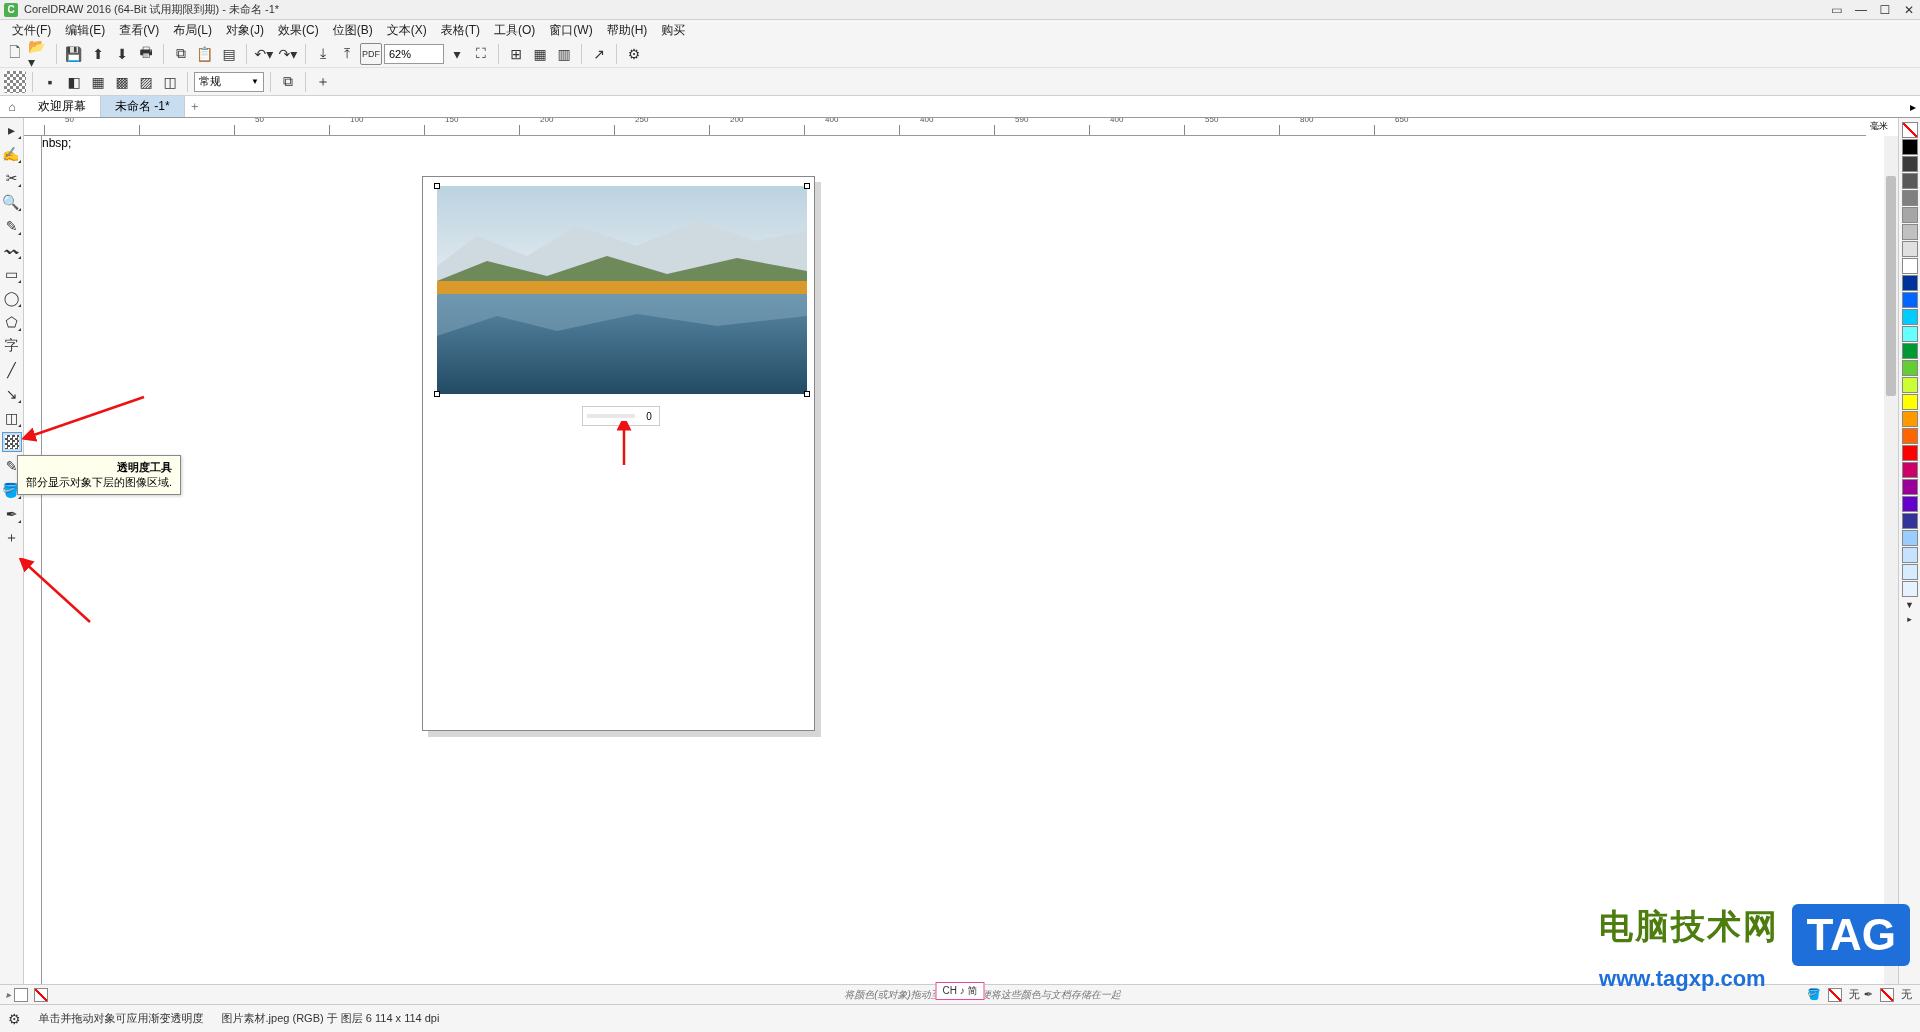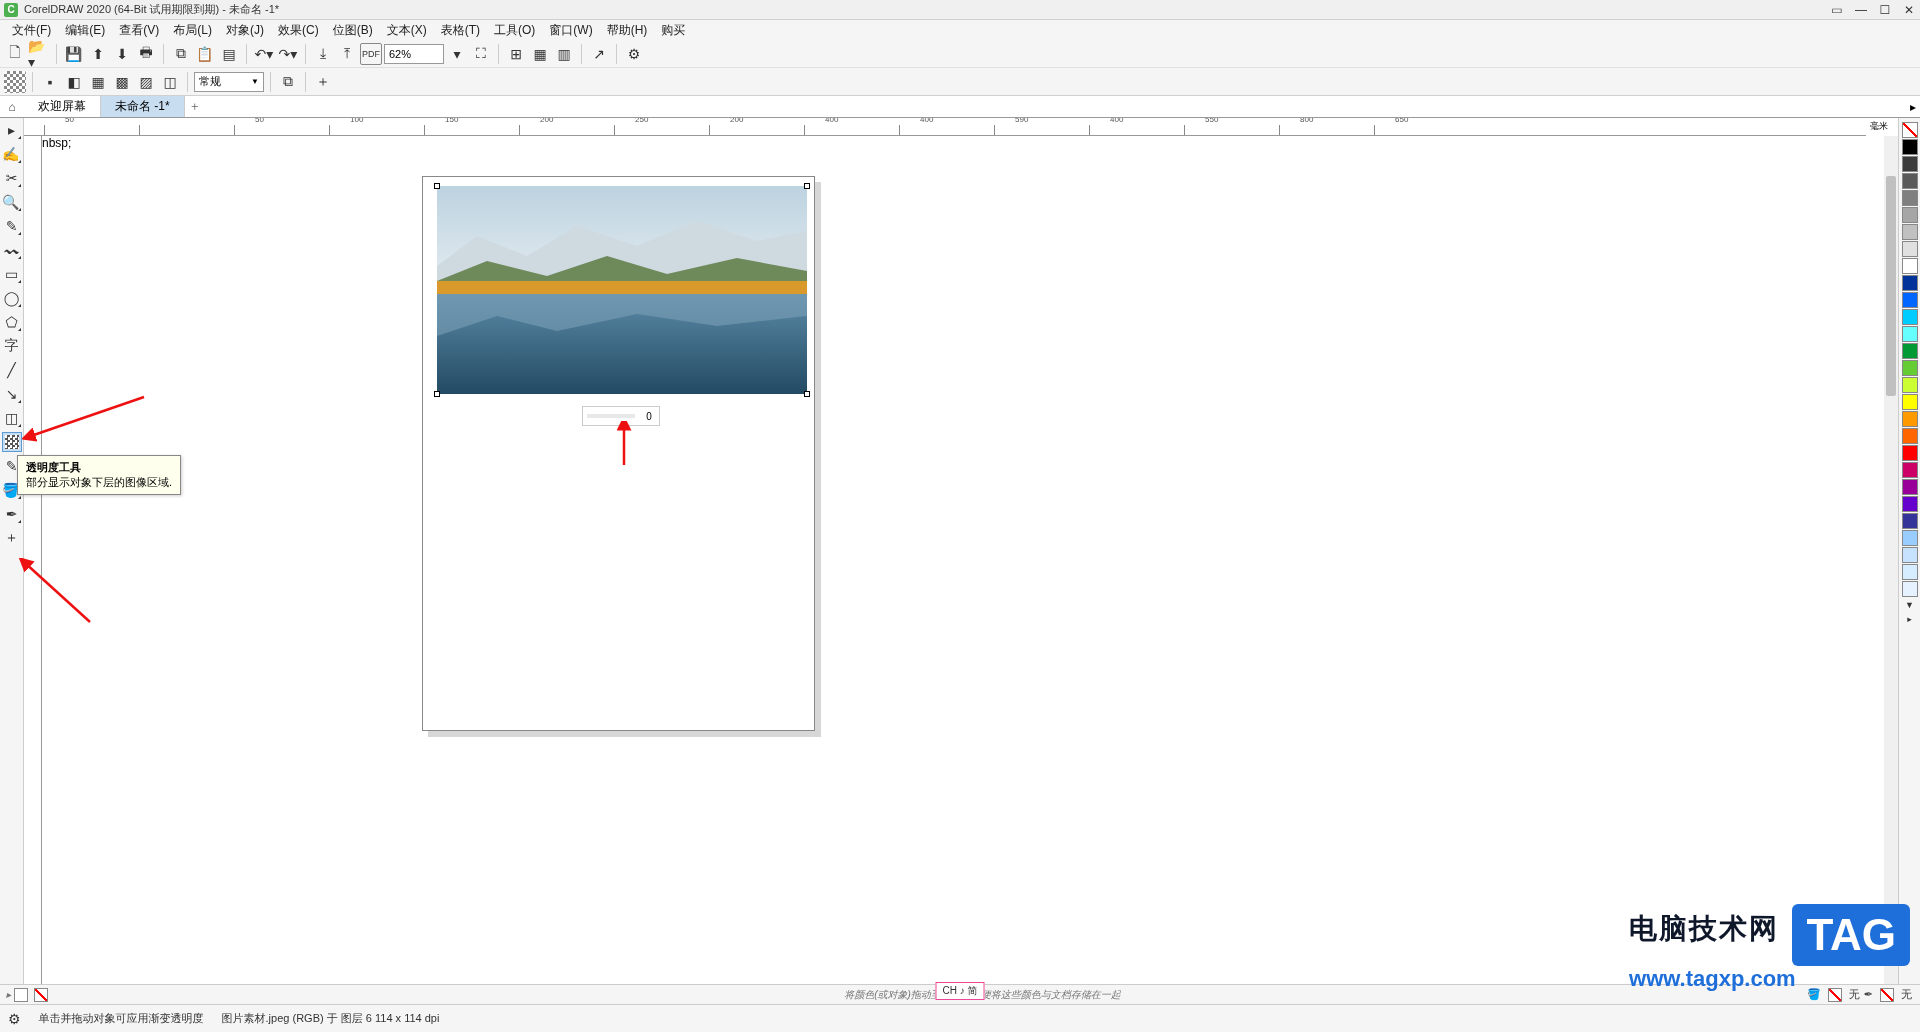--- a/index.html
+++ b/index.html
@@ -51,21 +51,21 @@
 .page { position:absolute; left:380px; top:40px; width:393px; height:555px; background:#fff; border:1px solid #888;}
 
 
 .landscape { position:absolute; left:395px; top:50px; width:370px; height:208px; }
 .sel-handle { position:absolute; width:6px;height:6px; border:1px solid #000; background:#fff;}
 .slider-widget { position:absolute; left:540px; top:270px; width:78px; height:20px; border:1px solid #ccc; background:#fff; display:flex; align-items:center; font-size:10px;}
 .slider-widget .track { flex:1; height:4px; background:#e8e8e8; margin:0 4px;}
 .slider-widget .val { width:20px; text-align:center;}
 
 .tooltip-box { position:absolute; left:17px; top:337px; border:1px solid #888; background:#ffffee; padding:4px 8px; font-size:11px; z-index:20; box-shadow:1px 1px 3px rgba(0,0,0,.2);}
-.tooltip-box .tt-title { font-weight:bold; }
+.tooltip-box .tt-title { font-weight:bold;text-align:right; }
 
 
 .arrow { position:absolute; pointer-events:none; }
 
 
 .palette { position:absolute; right:0; top:118px; bottom:28px; width:22px; background:#f5f5f5; border-left:1px solid #ccc; display:flex; flex-direction:column; align-items:center; padding-top:4px;}
 .palette .sw { width:16px; height:16px; margin-bottom:1px; border:1px solid #888; cursor:pointer;}
 .palette .none { background:#fff; position:relative;}
 .palette .none:after { content:""; position:absolute; left:0; top:0; right:0; bottom:0; background:linear-gradient(to top right, transparent 45%, red 45%, red 55%, transparent 55%);}
 .palette .arrow-btn { font-size:9px; color:#333; margin:2px 0; cursor:pointer;}
@@ -86,30 +86,30 @@
 .colorbar .hint { margin: 0 auto;}
 .lang-ind { position:absolute; left:50%; transform:translateX(-50%); bottom:4px; border:1px solid #ec4899; padding:1px 6px; font-size:10px; background:#fff; font-style:normal; color:#333;}
 .fill-outline { position:absolute; right:8px; display:flex; align-items:center; gap:4px; font-size:11px; color:#444; font-style:normal;}
 
 
 .statusbar { position:absolute; left:0; right:0; bottom:0; height:28px; background:#f5f5f5; border-top:1px solid #ccc; display:flex; align-items:center; padding:0 8px; font-size:11px; color:#333; gap:18px;}
 .gear { font-size:14px;}
 
 
 .watermark { position:absolute; right:10px; bottom:40px; text-align:left; pointer-events:none;}
-.watermark .line1 { color:#0f172a; font-size:28px; font-weight:bold; font-family:"Microsoft YaHei"; letter-spacing:2px;}
+.watermark .line1 { color:#4d7c0f; font-size:34px; font-weight:bold; font-family:"Microsoft YaHei"; letter-spacing:2px;}
 .watermark .line2 { color:#1e6fd9; font-size:22px; font-weight:bold;}
 .watermark .tag { display:inline-block; background:#1e6fd9; color:#fff; font-size:44px; font-weight:bold; padding:6px 14px; border-radius:6px; margin-left:10px; vertical-align:middle;}
 </style>
 </head>
 <body>
 
 <div class="titlebar">
   <span class="logo">C</span>
-  <span class="title">CorelDRAW 2020 (64-Bit 试用期限到期) - 未命名 -1*</span>
+  <span class="title">CorelDRAW 2016 (64-Bit 试用期限到期) - 未命名 -1*</span>
   <div class="winctl">
     <span>▭</span>
     <span>—</span>
     <span>☐</span>
     <span>✕</span>
   </div>
 </div>
 
 <div class="menubar">
   <span class="menu-item">文件(F)</span>

